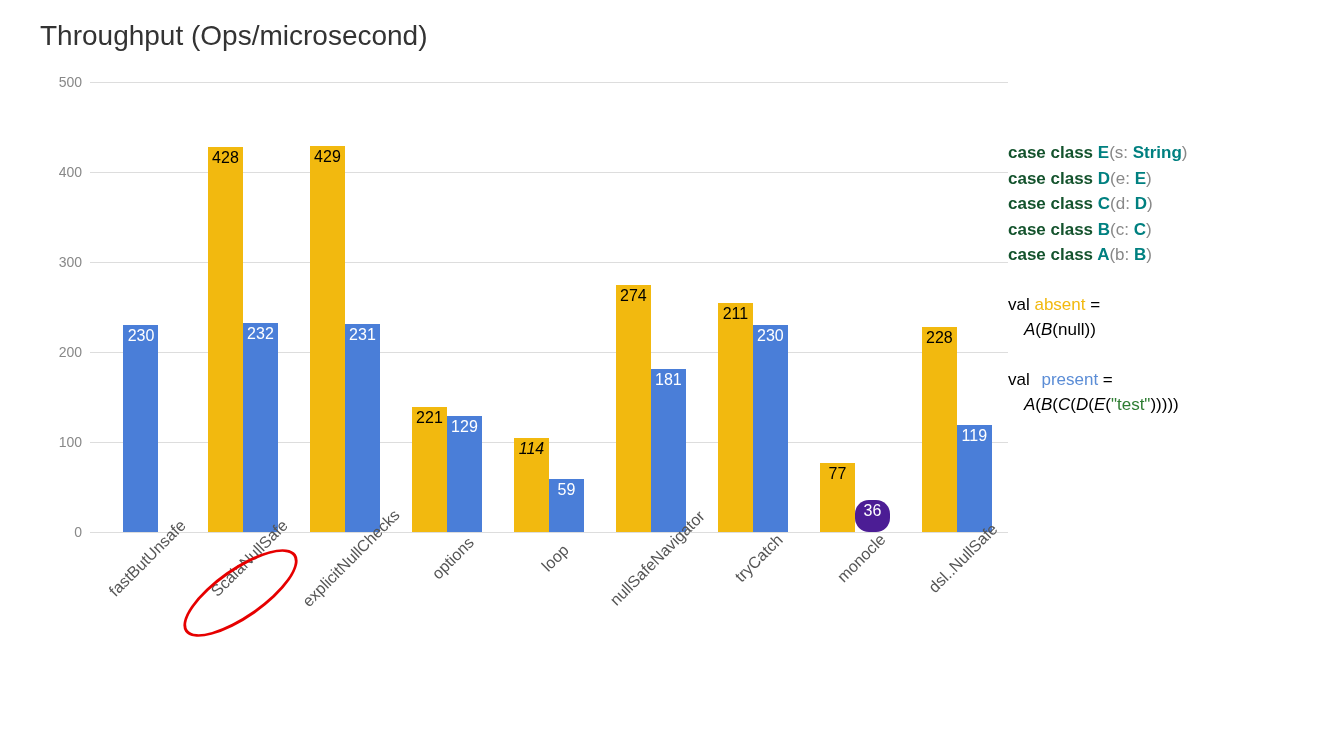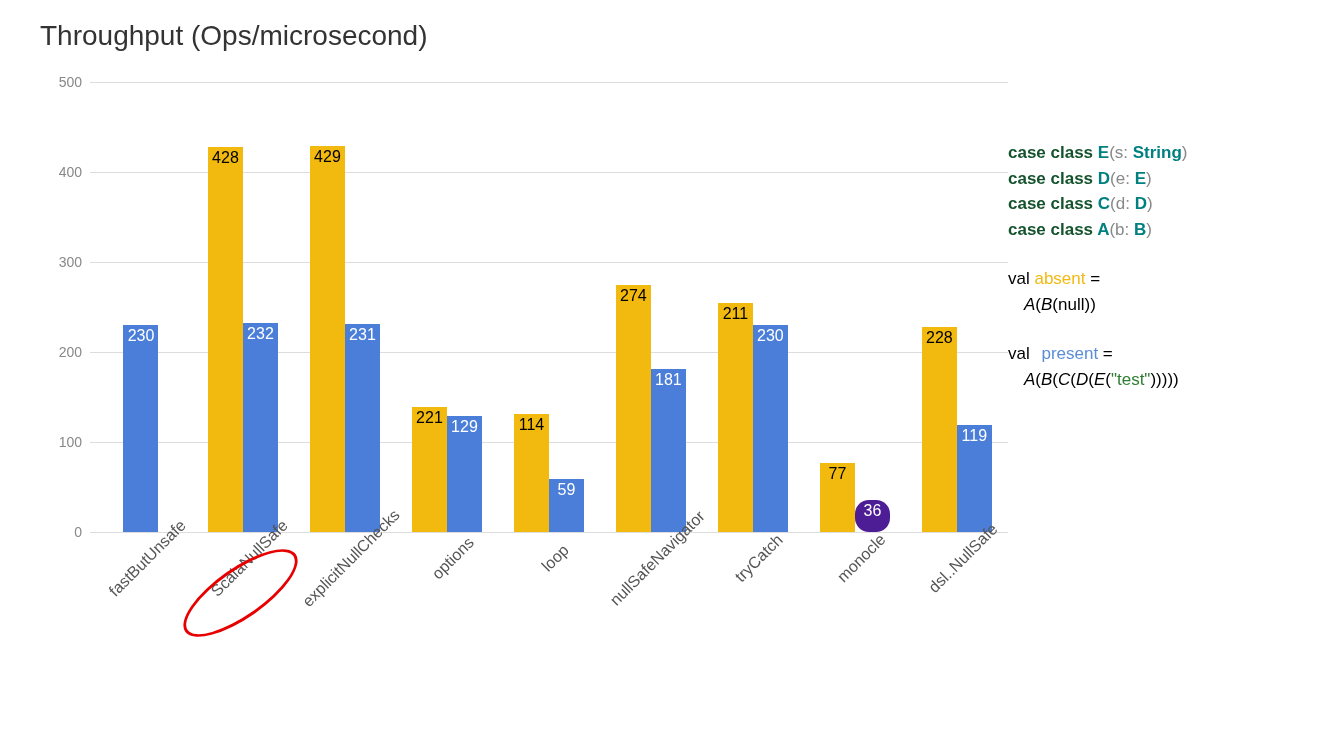--- a/index.html
+++ b/index.html
@@ -83,21 +83,21 @@
           </div>
           <div class="group">
             <div class="bar absent" style="height: 125.1px; background: rgb(242, 185, 15);">
               <div class="bar-label">221</div>
             </div>
             <div class="bar present" style="height: 116.1px; background: rgb(74, 126, 216);">
               <div class="bar-label">129</div>
             </div>
           </div>
           <div class="group">
-            <div class="bar absent" style="height: 118px; background: rgb(242, 185, 15);">
+            <div class="bar absent" style="height: 94px; background: rgb(242, 185, 15); font-style: italic;">
               <div class="bar-label">114</div>
             </div>
             <div class="bar present" style="height: 53.1px; background: rgb(74, 126, 216);">
               <div class="bar-label">59</div>
             </div>
           </div>
           <div class="group">
             <div class="bar absent" style="height: 246.6px; background: rgb(242, 185, 15);">
               <div class="bar-label">274</div>
             </div>
@@ -161,20 +161,21 @@
           <div class="x-label">dsl..NullSafe</div>
         </div>
       </div>
   </div>
 
   <div class="side-panel">
     <div class="code-block" id="classes-block">
         <div class="code-line"><span class="kw-caseclass">case class </span><span class="type-name">E</span><span class="param-name">(s: </span><span class="type-name">String</span><span class="param-name">)</span></div>
         <div class="code-line"><span class="kw-caseclass">case class </span><span class="type-name">D</span><span class="param-name">(e: </span><span class="type-name">E</span><span class="param-name">)</span></div>
         <div class="code-line"><span class="kw-caseclass">case class </span><span class="type-name">C</span><span class="param-name">(d: </span><span class="type-name">D</span><span class="param-name">)</span></div>
+        <div class="code-line"><span class="kw-caseclass">case class </span><span class="type-name">B</span><span class="param-name">(c: </span><span class="type-name">C</span><span class="param-name">)</span></div>
         <div class="code-line"><span class="kw-caseclass">case class </span><span class="type-name">A</span><span class="param-name">(b: </span><span class="type-name">B</span><span class="param-name">)</span></div>
       </div>
     <div class="code-block">
       <div class="code-line">
         <span class="val-kw">val</span>
         <span> </span><span class="val-name-absent">absent</span><span> =</span>
       </div>
       <div class="code-line indent">
         <span class="func-call">A</span><span>(</span><span class="func-call">B</span><span>(</span><span>null</span><span>))</span>
       </div>

